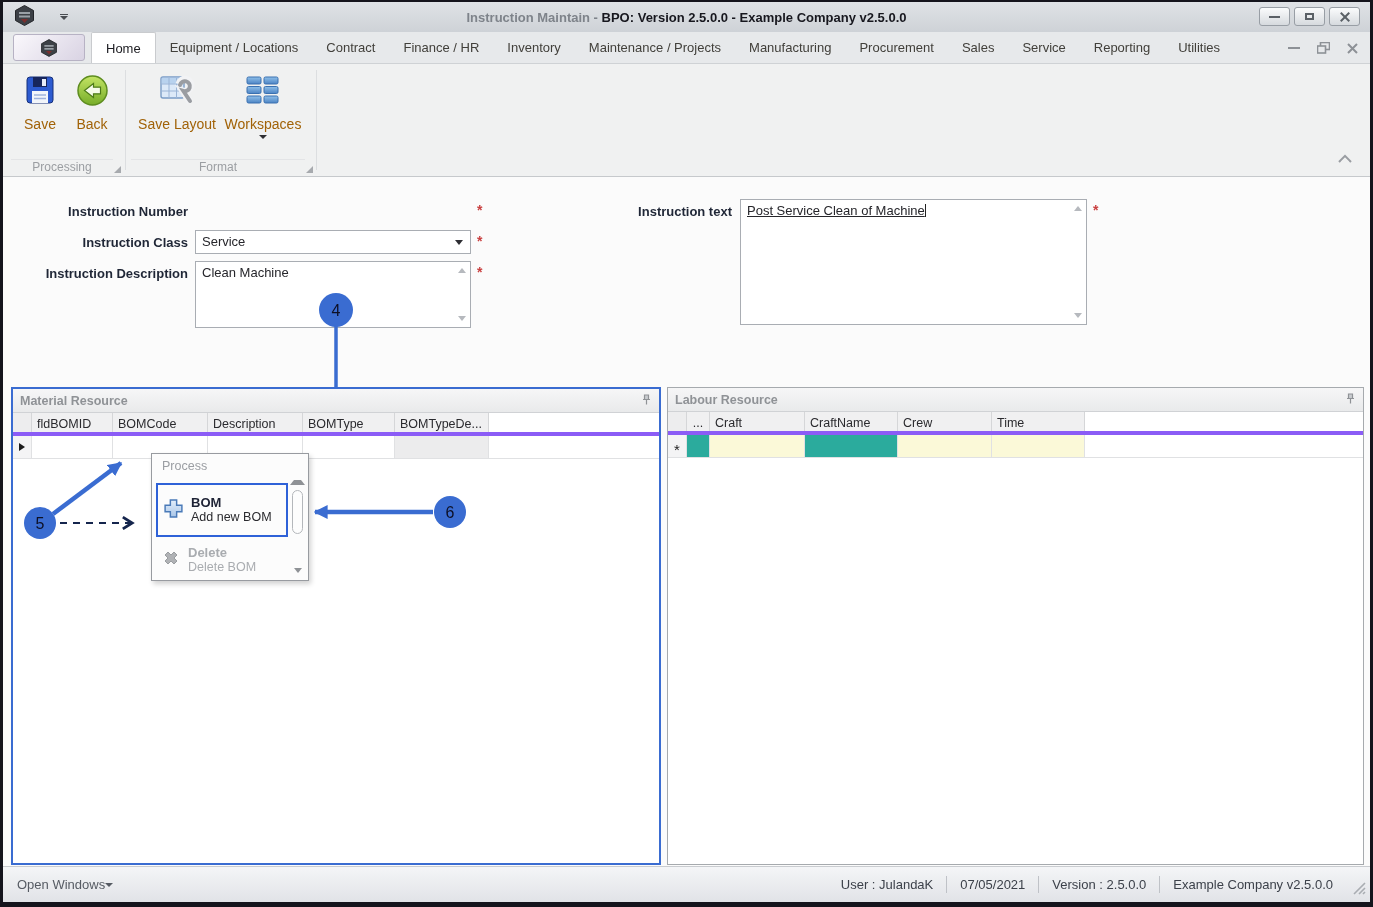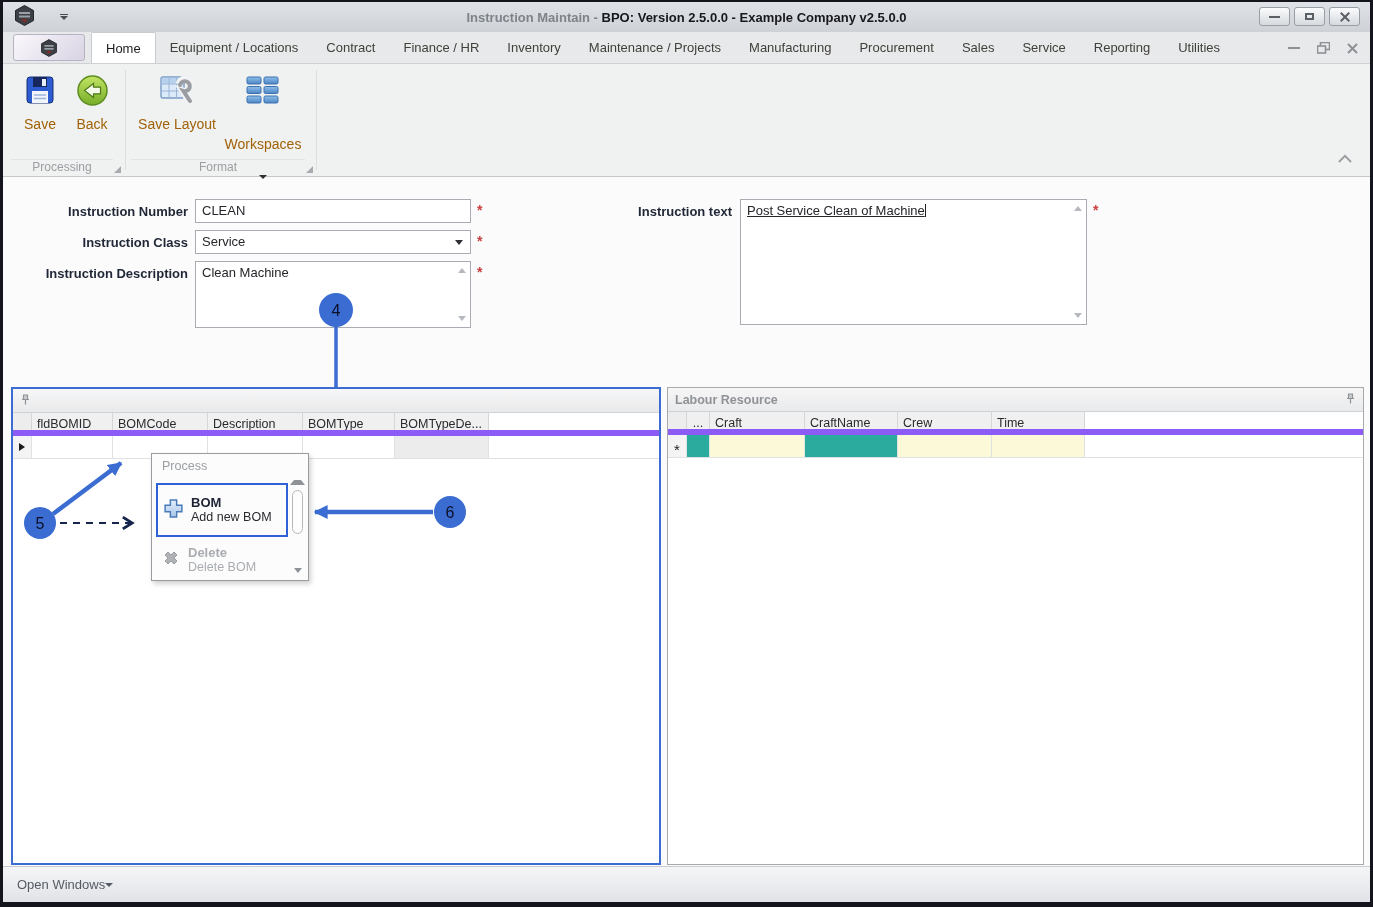--- a/index.html
+++ b/index.html
@@ -64,21 +64,21 @@
   .spin.up{ top:6px; border-bottom:5px solid #b6b9be; }
   .spin.down{ bottom:6px; border-top:5px solid #b6b9be; }
   .caret{ display:inline-block; width:1px; height:13px; background:#222; vertical-align:-2px; }
   
   .panel{ position:absolute; top:385px; height:478px; background:#fff; }
   .panel.material{ left:8px; width:650px; border:2px solid #3a6cd1; }
   .panel.labour{ left:664px; width:697px; border:1px solid #a6aaae; }
   .phead{ height:24px; background:linear-gradient(#f6f6f7,#e9eaeb); border-bottom:1px solid #d0d2d5;
     display:flex; align-items:center; padding:0 7px; }
   .ptitle{ font-size:12.5px; font-weight:bold; color:#8f9296; flex:1; }
-  .grid-header{ display:flex; height:23px; border-bottom:6px solid #8b5cf6; background:#fff; }
+  .grid-header{ display:flex; height:23px; border-bottom:4px solid #8b5cf6; background:#fff; }
   .gh-cell{ background:#f0f0f1; border-right:1px solid #d5d6d8; font-size:12.5px; color:#2a2a2e;
     line-height:22px; padding-left:5px; overflow:hidden; white-space:nowrap; }
   .gh-cell.sel{ background:#ededee; }
   .grid-row{ display:flex; height:23px; border-bottom:1px solid #e0e1e3; }
   .gr-cell{ border-right:1px solid #e0e1e3; background:#fff; }
   .gr-cell.sel{ background:#f4f4f5; display:flex; align-items:center; justify-content:center; }
   .row-arrow{ width:0; height:0; border-top:4px solid transparent; border-bottom:4px solid transparent; border-left:6px solid #1c1c1c; }
   .new-row-marker{ font-size:15px; color:#1c1c1c; line-height:8px; padding-top:7px; }
   .cell-teal{ background:#2bab9d; }
   .cell-yellow{ background:#fbf9d8; }
@@ -231,21 +231,21 @@
                 <line x1="10" y1="5" x2="10" y2="25" stroke="#9ab4d6"></line>
                 <line x1="17.5" y1="5" x2="17.5" y2="25" stroke="#9ab4d6"></line>
                 <line x1="2" y1="11" x2="25" y2="11" stroke="#9ab4d6"></line>
                 <line x1="2" y1="18" x2="25" y2="18" stroke="#9ab4d6"></line>
                 <path d="M20 11 a6 6 0 1 1 4 7 L31 29" fill="none" stroke="#f2f3f5" stroke-width="7"></path>
                 <path d="M21 12 a5 5 0 1 1 3.4 6 L31 28" fill="none" stroke="#9a9da2" stroke-width="4" stroke-linecap="round"></path>
               </svg>
           </span>
           <span class="blabel">Save Layout</span>
         </div>
-        <div class="bigbtn" style="width:76px;gap:20px;">
+        <div class="bigbtn" style="width:76px;">
           <span class="icon">
             <svg width="34" height="28" viewBox="0 0 34 28">
                 <defs>
                   <linearGradient id="gtile" x1="0" y1="0" x2="0" y2="1">
                     <stop offset="0" stop-color="#8fc0ea"></stop>
                     <stop offset="1" stop-color="#4d84c4"></stop>
                   </linearGradient>
                 </defs>
                 <g fill="url(#gtile)" stroke="#3a70b0">
                   <rect x="1" y="1" width="14" height="7" rx="1.5"></rect>
@@ -267,21 +267,20 @@
     <div class="vsep" style="left:313px;"></div>
     <span class="ribbon-collapse">
       <svg width="18" height="13" viewBox="0 0 18 13">
           <path d="M3 10 L9 4 L15 10" fill="none" stroke="#9a9da2" stroke-width="2"></path>
           <path d="M5.5 10 L9 6.5 L12.5 10" fill="none" stroke="#f0f1f1" stroke-width="1.5"></path>
         </svg>
     </span>
   </div>
 
   <div class="flabel" style="left:20px; top:202px; width:165px;">Instruction Number</div>
-  <div class="ebox single" style="left:192px; top:197px; width:276px; height:24px;">CLEAN</div>
   <div class="req" style="left:474px; top:200px;">*</div>
 
   <div class="flabel" style="left:20px; top:233px; width:165px;">Instruction Class</div>
   <div class="ebox single" style="left:192px; top:228px; width:276px; height:24px;">
     <span>Service</span>
     <span class="combo-arrow"></span>
   </div>
   <div class="req" style="left:474px; top:231px;">*</div>
 
   <div class="flabel" style="left:20px; top:264px; width:165px;">Instruction Description</div>
@@ -295,20 +294,21 @@
   <div class="flabel" style="left:614px; top:202px; width:115px;">Instruction text</div>
   <div class="ebox memo" style="left:737px; top:197px; width:347px; height:126px;text-decoration:underline;">
     <span>Post Service Clean of Machine</span><span class="caret"></span>
     <span class="spin up"></span>
     <span class="spin down"></span>
   </div>
   <div class="req" style="left:1090px; top:200px;">*</div>
 
   <div class="panel material">
     <div class="phead">
+      <span class="ptitle">Material Resource</span>
       <span>
         <svg width="11" height="12" viewBox="0 0 11 12">
             <path d="M3.5 1 h4 v4.5 h-4 z M2 5.5 h7 M5.5 5.5 v5" fill="#c9ccd0" stroke="#8f9296" stroke-width="1.2"></path>
           </svg>
       </span>
     </div>
     <div class="grid-header">
       <div class="gh-cell sel" style="width:19px;"></div>
       <div class="gh-cell" style="width:81px;">fldBOMID</div>
       <div class="gh-cell" style="width:95px;">BOMCode</div>
@@ -413,15 +413,29 @@
     <line x1="430" y1="510" x2="312" y2="510" stroke="#3a6cd1" stroke-width="4.5" marker-end="url(#arrBlue)"></line>
     <circle cx="447" cy="510" r="16" fill="#3a6cd1"></circle>
     <text x="447" y="516" font-size="16" fill="#0d1026" text-anchor="middle">6</text>
   </svg>
 
   <div class="statusbar">
     <div class="sb-left">
       <span>Open Windows</span>
       <span class="tri down-sm"></span>
     </div>
+    <div class="sb-right">
+      <span class="sb-seg">User : JulandaK</span>
+      <span class="sb-div"></span>
+      <span class="sb-seg">07/05/2021</span>
+      <span class="sb-div"></span>
+      <span class="sb-seg">Version : 2.5.0.0</span>
+      <span class="sb-div"></span>
+      <span class="sb-seg">Example Company v2.5.0.0</span>
+      <span class="sb-grip">
+        <svg width="14" height="14" viewBox="0 0 14 14">
+            <path d="M13 2 L2 13 M13 7 L7 13 M13 11 L11 13" stroke="#a9adb2" stroke-width="1.6"></path>
+          </svg>
+      </span>
+    </div>
   </div>
 
 </div>
 
 </body></html>

